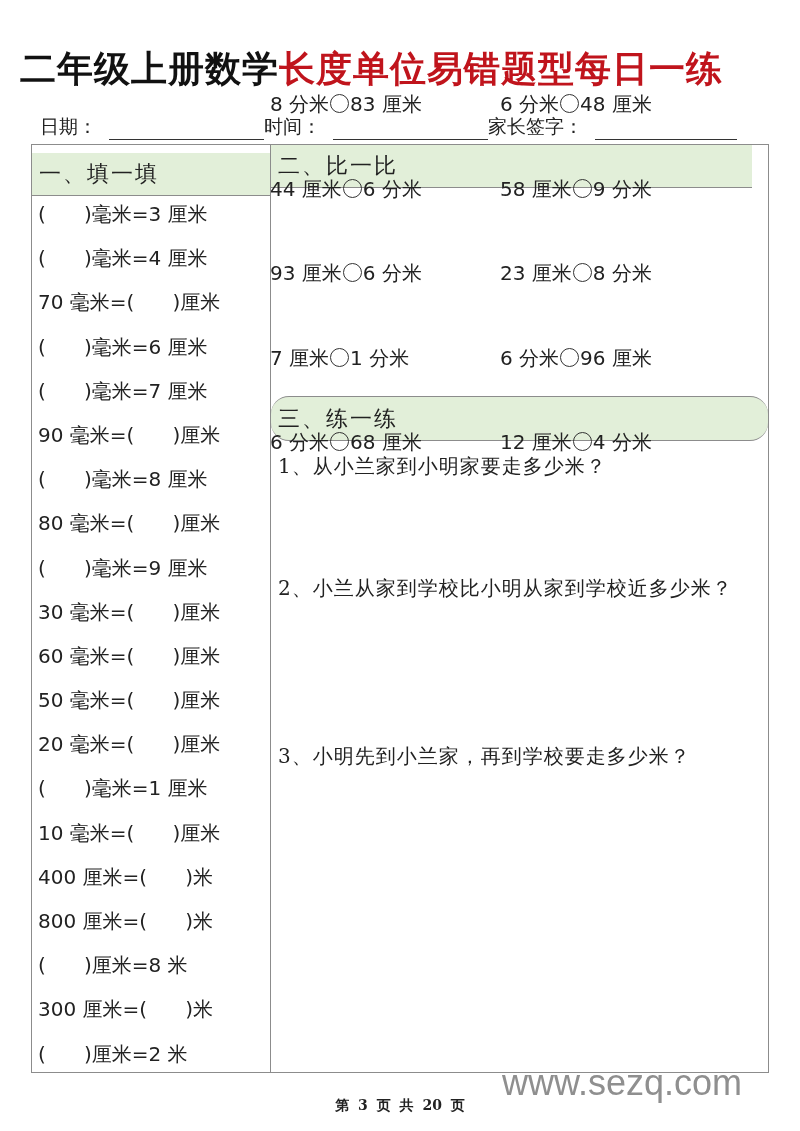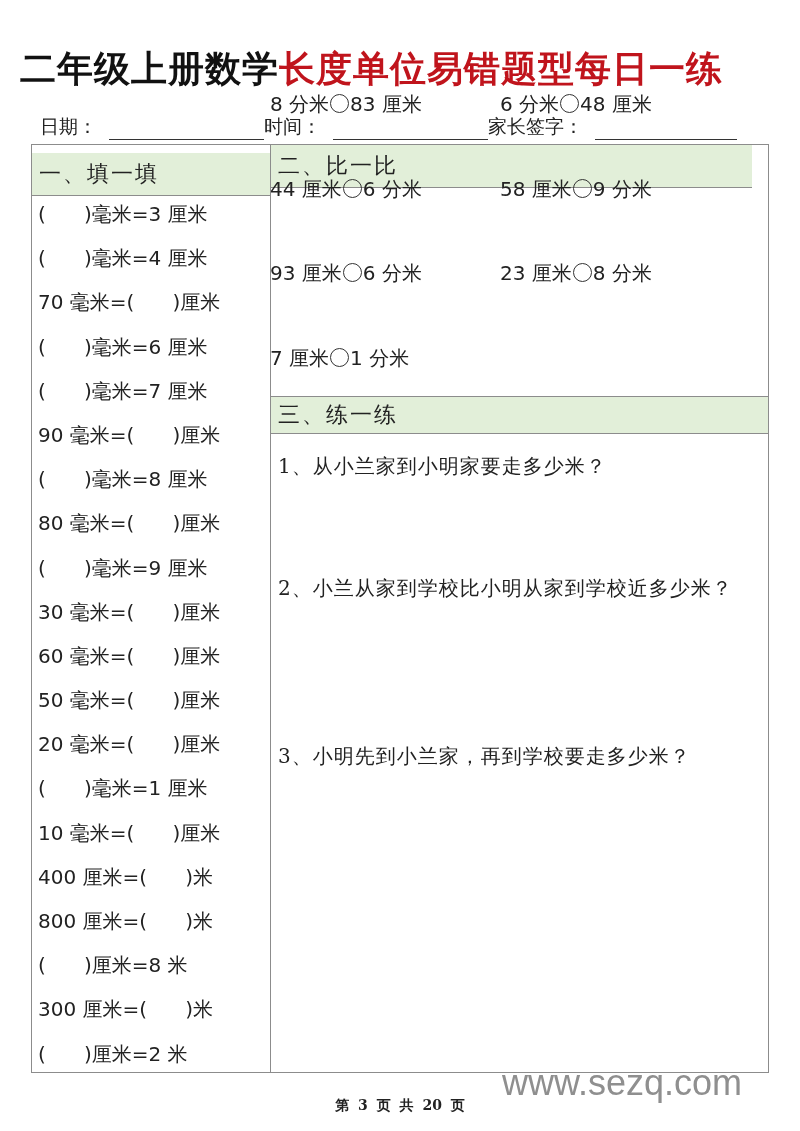--- a/index.html
+++ b/index.html
@@ -32,21 +32,21 @@
   .divider { position: absolute; left: 238px; top: 0; bottom: 0; width: 0; border-left: 1.5px solid #8c8c8c; }
 
   .sec-head {
     position: absolute; height: 43px; background: #e2efd9;
     border-bottom: 1.5px solid #8c8c8c;
     font-family: "DejaVu Serif", "Liberation Serif", serif; font-size: 22px; color: #222;
     display: flex; align-items: center; padding-left: 7px; letter-spacing: 2px;
   }
   .sec1-head { left: 0; top: 0; width: 238px; margin-top: 8px; }
   .sec2-head { left: 239px; top: 0; right: 16px; }
-  .sec3-head { left: 239px; top: 251px; right: 0; border-top: 1.5px solid #8c8c8c; height: 38px; }
+  .sec3-head { left: 239px; top: 251px; right: 0; border-top: 1.5px solid #8c8c8c; height: 45px; border-radius: 18px; }
 
   .fill-list { position: absolute; left: 6px; top: 56px; width: 228px; }
   .fill-item {
     height: 44.2px; font-size: 20px; line-height: 26px; color: #222; white-space: pre;
   }
 
   .cmp-grid { position: absolute; left: 270px; top: 48px; width: 460px; }
   .cmp-row { display: flex; height: 41.5px; align-items: flex-start; margin-top: 43px; }
   .cmp-item { width: 242px; font-size: 20px; line-height: 26px; white-space: pre; color: #222; }
   .cmp-item .circle {
@@ -132,17 +132,22 @@
   <div class="cmp-row">
     <div class="cmp-item"><span>44 厘米</span><span class="circle"></span><span>6 分米</span></div>
     <div class="cmp-item"><span>58 厘米</span><span class="circle"></span><span>9 分米</span></div>
   </div>
   <div class="cmp-row">
     <div class="cmp-item"><span>93 厘米</span><span class="circle"></span><span>6 分米</span></div>
     <div class="cmp-item"><span>23 厘米</span><span class="circle"></span><span>8 分米</span></div>
   </div>
   <div class="cmp-row">
     <div class="cmp-item"><span>7 厘米</span><span class="circle"></span><span>1 分米</span></div>
+    <div class="cmp-item"><span>6 分米</span><span class="circle"></span><span>96 厘米</span></div>
+  </div>
+  <div class="cmp-row">
+    <div class="cmp-item"><span>6 分米</span><span class="circle"></span><span>68 厘米</span></div>
+    <div class="cmp-item"><span>12 厘米</span><span class="circle"></span><span>4 分米</span></div>
   </div>
 </div>
 
 <div class="watermark">www.sezq.com</div>
 <div class="footer">第 3 页 共 20 页</div>
 
 </body></html>

